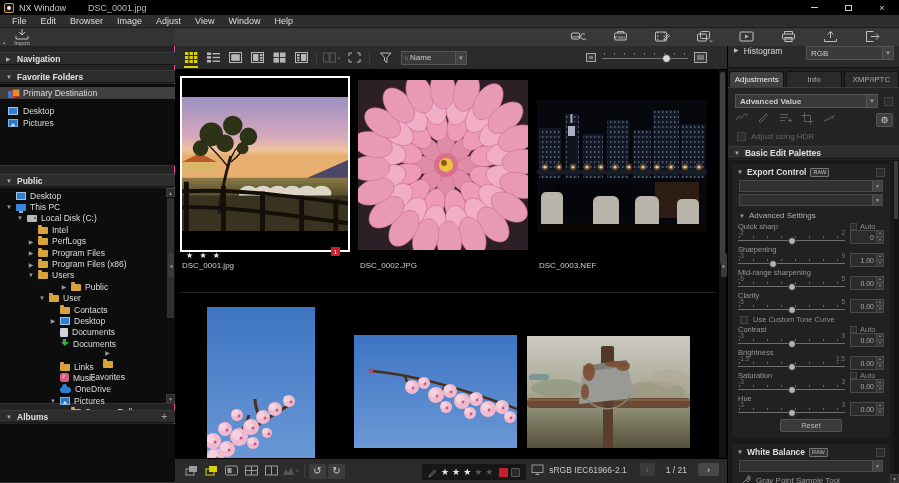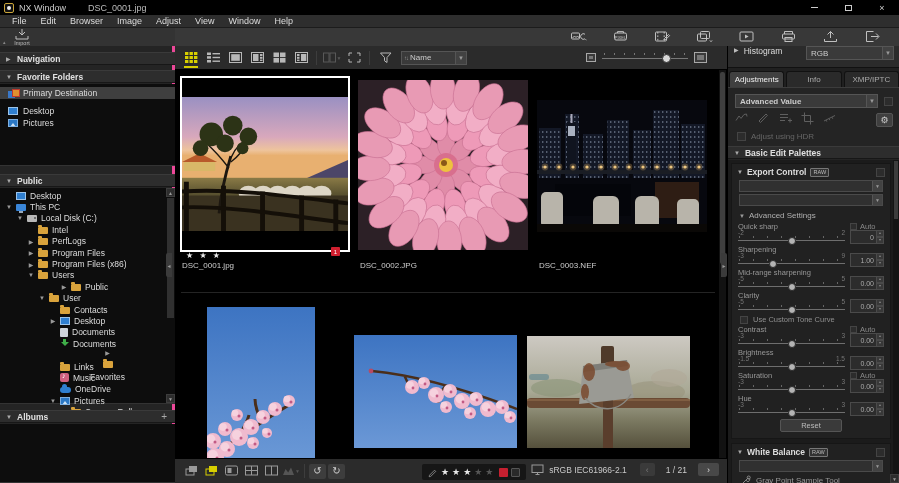--- a/index.html
+++ b/index.html
@@ -27,21 +27,21 @@
   .imp{position:absolute;left:14px;top:0px;display:flex;flex-direction:column;align-items:center;}
   .imp svg{display:block;}
   .imp .lbl{font-size:5.5px;color:#bbb;margin-top:-1px;}
   .tb-collapse{position:absolute;left:3px;bottom:1px;font-size:5px;color:#888;line-height:5px;}
   .tbright{margin-left:auto;display:flex;align-items:flex-start;padding-right:6px;}
   .tb-btn{width:42px;display:flex;flex-direction:column;align-items:center;padding-top:1px;}
   .tb-btn .lbl{font-size:5px;color:#b8b8b8;text-align:center;line-height:5px;margin-top:-1px;}
   .st{stroke:#c0c0c0;fill:none;stroke-width:1;}
 
   
-  .sidebar{position:absolute;left:0;top:46px;width:175px;height:437px;background:#242424;border-right:3px solid #ec4899;}
+  .sidebar{position:absolute;left:0;top:46px;width:175px;height:437px;background:#242424;border-right:1px solid #ec4899;}
   .s-h{position:absolute;left:0;width:175px;height:13px;background:#2d2d2d;border-top:1px solid #3a3a3a;border-bottom:1px solid #171717;display:flex;align-items:center;padding-left:6px;gap:5px;}
   .s-h .arr{font-size:6px;color:#aaa;width:6px;}
   .s-h .t{font-size:8.5px;color:#e0e0e0;font-weight:bold;}
   .s-h .plus{margin-left:auto;margin-right:8px;color:#aaa;font-size:10px;line-height:8px;}
   .panel{position:absolute;left:0;width:175px;background:#0d0d0d;border-bottom:1px solid #333;}
   .fav-row{position:relative;display:flex;align-items:center;gap:5px;height:12px;padding-left:8px;font-size:8.5px;color:#ddd;}
   .fav-row.sel{background:#3f3f3f;}
   .ic{display:inline-block;flex:0 0 auto;}
   .ic-folder{width:10px;height:7px;background:#d9a33c;border-radius:1px;position:relative;margin-top:1px;}
   .ic-folder::before{content:'';position:absolute;top:-2px;left:0;width:4px;height:2px;background:#d9a33c;border-radius:1px 1px 0 0;}

